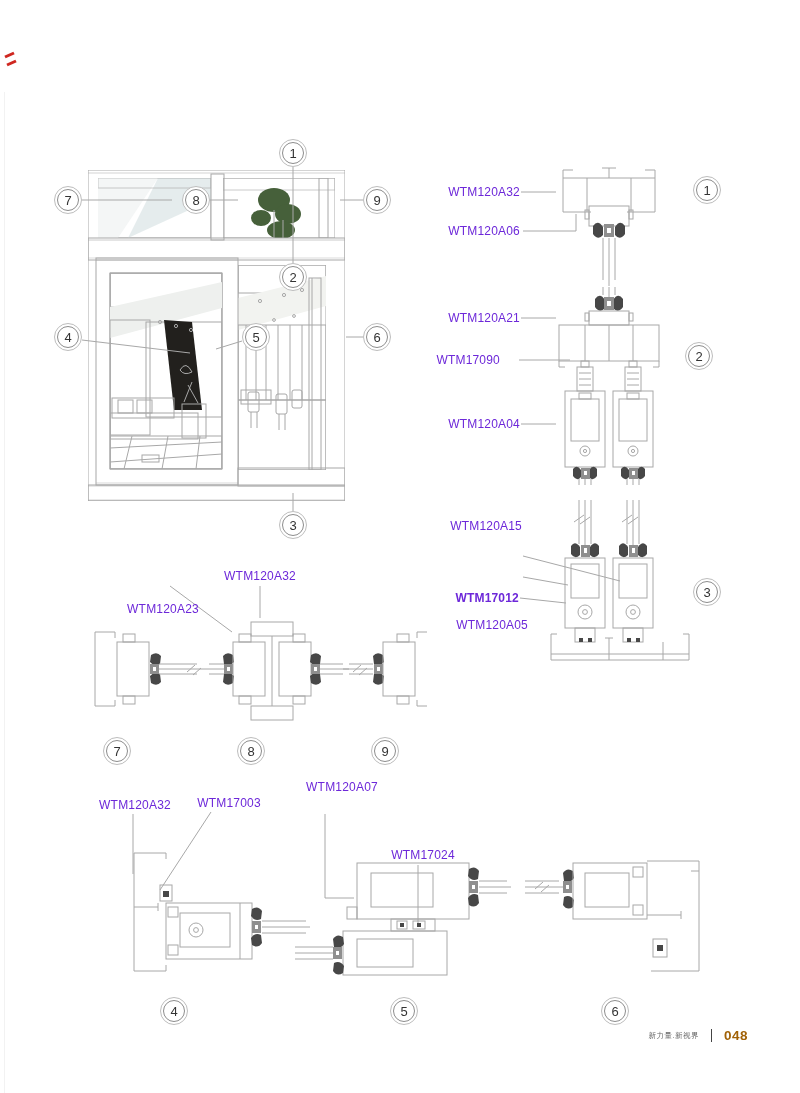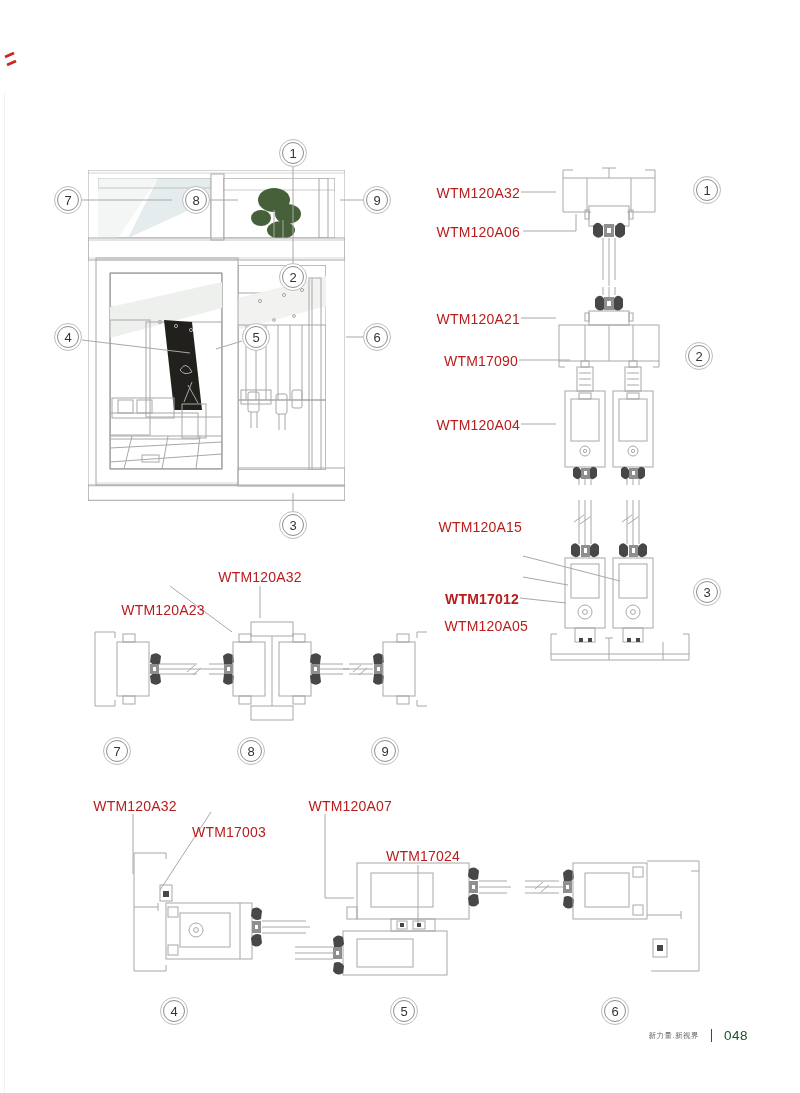--- a/index.html
+++ b/index.html
@@ -8,27 +8,27 @@
   svg{display:block;}
   .draw{position:absolute;}
   .draw path,.draw rect,.draw circle,.draw line{stroke:#a8a8a8;fill:none;stroke-width:1;}
   .draw .dk{fill:#474747;stroke:none;}
   .draw .md{fill:#8f8f8f;stroke:none;}
   .draw .wt{fill:#ffffff;stroke:none;}
   .callout{position:absolute;width:28px;height:28px;border:1px solid #bdbdbd;border-radius:50%;
            background:#fff;display:flex;align-items:center;justify-content:center;box-sizing:border-box;}
   .callout::before{content:"";position:absolute;inset:2px;border:1px solid #8d8d8d;border-radius:50%;}
   .callout span{font-size:13px;color:#333;line-height:1;position:relative;}
-  .part-label{position:absolute;font-size:14px;color:#b91c1c;white-space:nowrap;letter-spacing:.2px;}
+  .part-label{position:absolute;font-size:12px;color:#6d28d9;white-space:nowrap;letter-spacing:.2px;}
   .ra{width:100px;text-align:right;}
   .ca{width:100px;text-align:center;}
   #footer{position:absolute;top:1028px;right:52px;display:flex;align-items:center;gap:12px;}
   #footer .slogan{font-size:7.5px;color:#666;letter-spacing:.5px;}
   #footer .divider{width:1px;height:13px;background:#444;}
-  #footer .pagenum{font-size:13.5px;font-weight:normal;color:#14532d;letter-spacing:.5px;text-align:center;}
+  #footer .pagenum{font-size:13.5px;font-weight:bold;color:#a16207;letter-spacing:.5px;text-align:center;}
   #corner-mark{position:absolute;left:3px;top:50px;}
   #page-edge{position:absolute;left:4px;top:92px;width:1px;height:1001px;background:#f2f2f2;}
 </style>
 </head>
 <body>
 
 <div id="page">
 
   <div id="page-edge"></div>
 
@@ -313,21 +313,21 @@
   <div class="callout" style="left:685px;top:342px;">
       <span>2</span>
     </div>
   <div class="callout" style="left:693px;top:578px;">
       <span>3</span>
     </div>
 
   <div class="part-label ra" style="left:420px;top:185px;">WTM120A32</div>
   <div class="part-label ra" style="left:420px;top:224px;">WTM120A06</div>
   <div class="part-label ra" style="left:420px;top:311px;">WTM120A21</div>
-  <div class="part-label ra" style="left:418px;top:353px;">WTM17090</div>
+  <div class="part-label ra" style="left:400px;top:353px;">WTM17090</div>
   <div class="part-label ra" style="left:420px;top:417px;">WTM120A04</div>
   <div class="part-label ra" style="left:422px;top:519px;">WTM120A15</div>
   <div class="part-label ra" style="left:428px;top:570px;margin-top:48px;">WTM120A05</div>
   <div class="part-label ra" style="left:419px;top:591px;font-weight:bold;">WTM17012</div>
 
   <svg class="draw" style="left:85px;top:612px;" width="342" height="118" viewBox="0 0 342 118">
 
     <path d="M30,20 H10 V94 H30 M30,20 V26 M30,94 V88"></path>
     <rect x="32" y="30" width="32" height="54"></rect>
     <rect x="38" y="22" width="12" height="8"></rect>
@@ -437,22 +437,22 @@
     <rect x="60" y="18" width="44" height="34"></rect>
     <rect x="108" y="12" width="10" height="10"></rect>
     <rect x="108" y="50" width="10" height="10"></rect>
     <path d="M122,6 H174 V116 H126 M174,16 h-8"></path>
     <path d="M122,60 H156 M156,56 V64"></path>
     <rect x="128" y="84" width="14" height="18"></rect>
     <rect class="dk" x="132" y="90" width="6" height="6"></rect>
   </svg>
 
   <div class="part-label ca" style="left:85px;top:798px;">WTM120A32</div>
-  <div class="part-label ca" style="left:179px;top:796px;margin-top:28px;">WTM17003</div>
-  <div class="part-label ca" style="left:292px;top:798px;text-align:right;">WTM120A07</div>
+  <div class="part-label ca" style="left:179px;top:796px;">WTM17003</div>
+  <div class="part-label ca" style="left:292px;top:780px;">WTM120A07</div>
   <div class="part-label ca" style="left:373px;top:848px;">WTM17024</div>
 
   <div class="callout" style="left:160px;top:997px;">
       <span>4</span>
     </div>
   <div class="callout" style="left:390px;top:997px;">
       <span>5</span>
     </div>
   <div class="callout" style="left:601px;top:997px;">
       <span>6</span>

